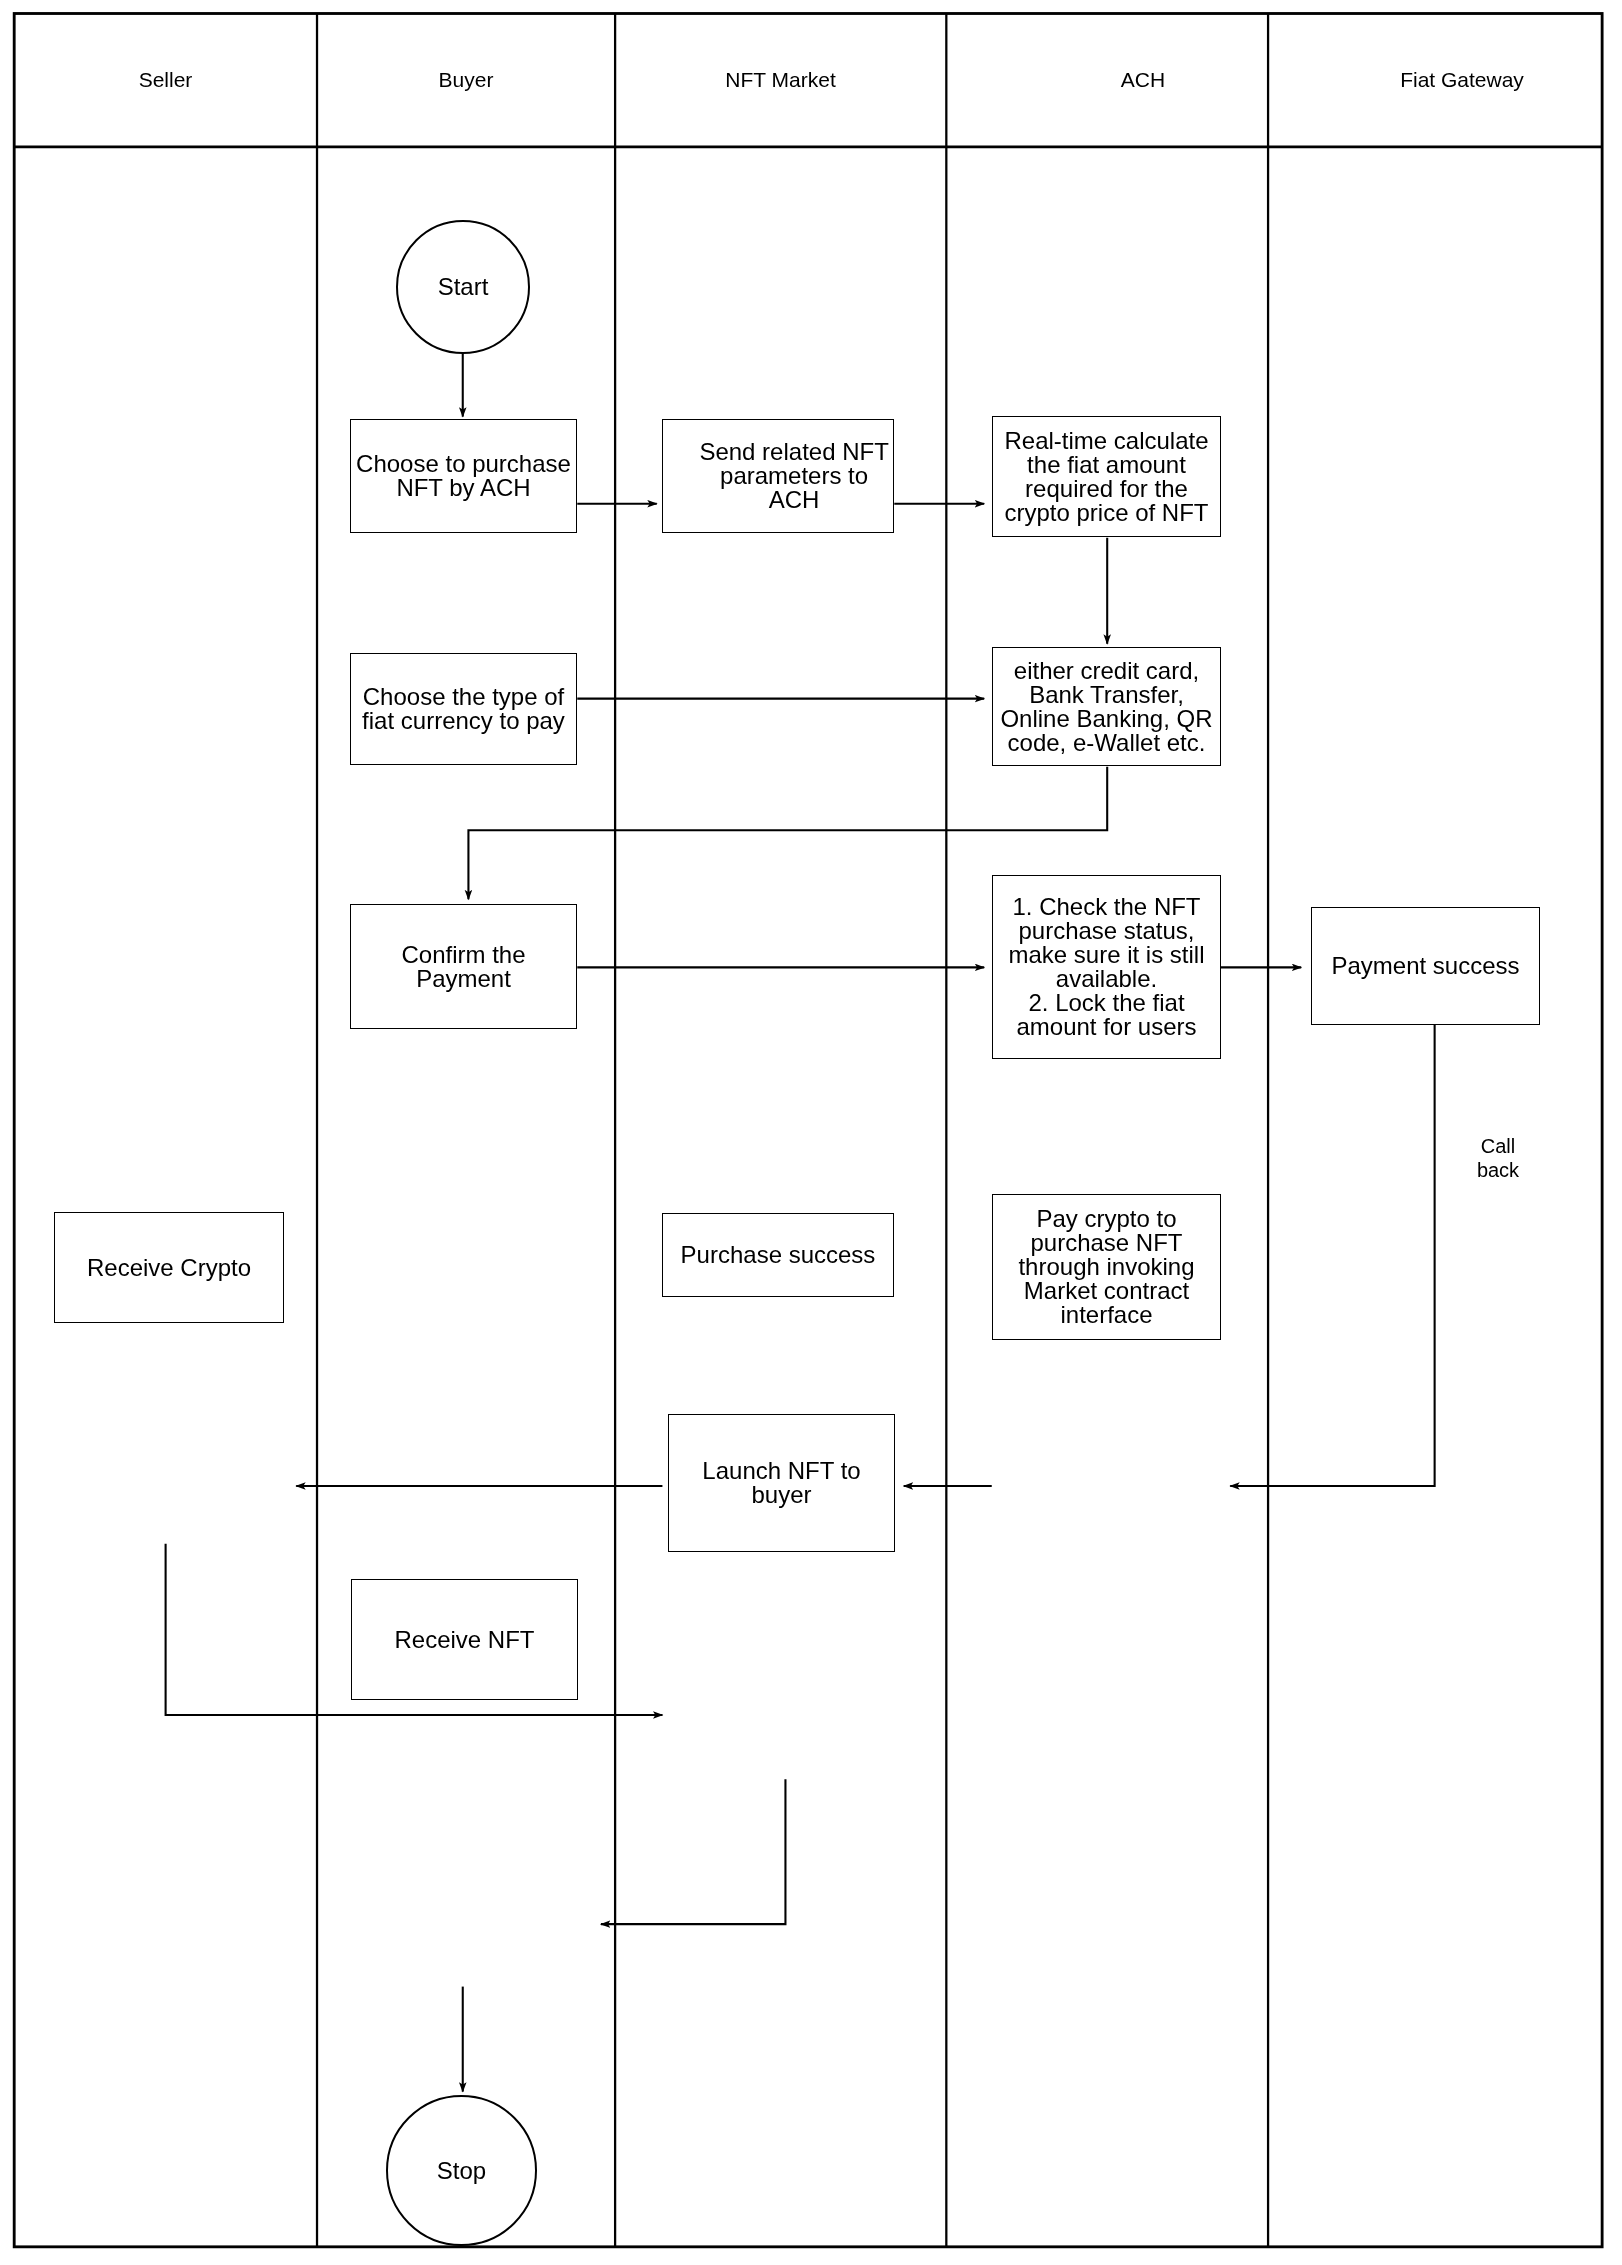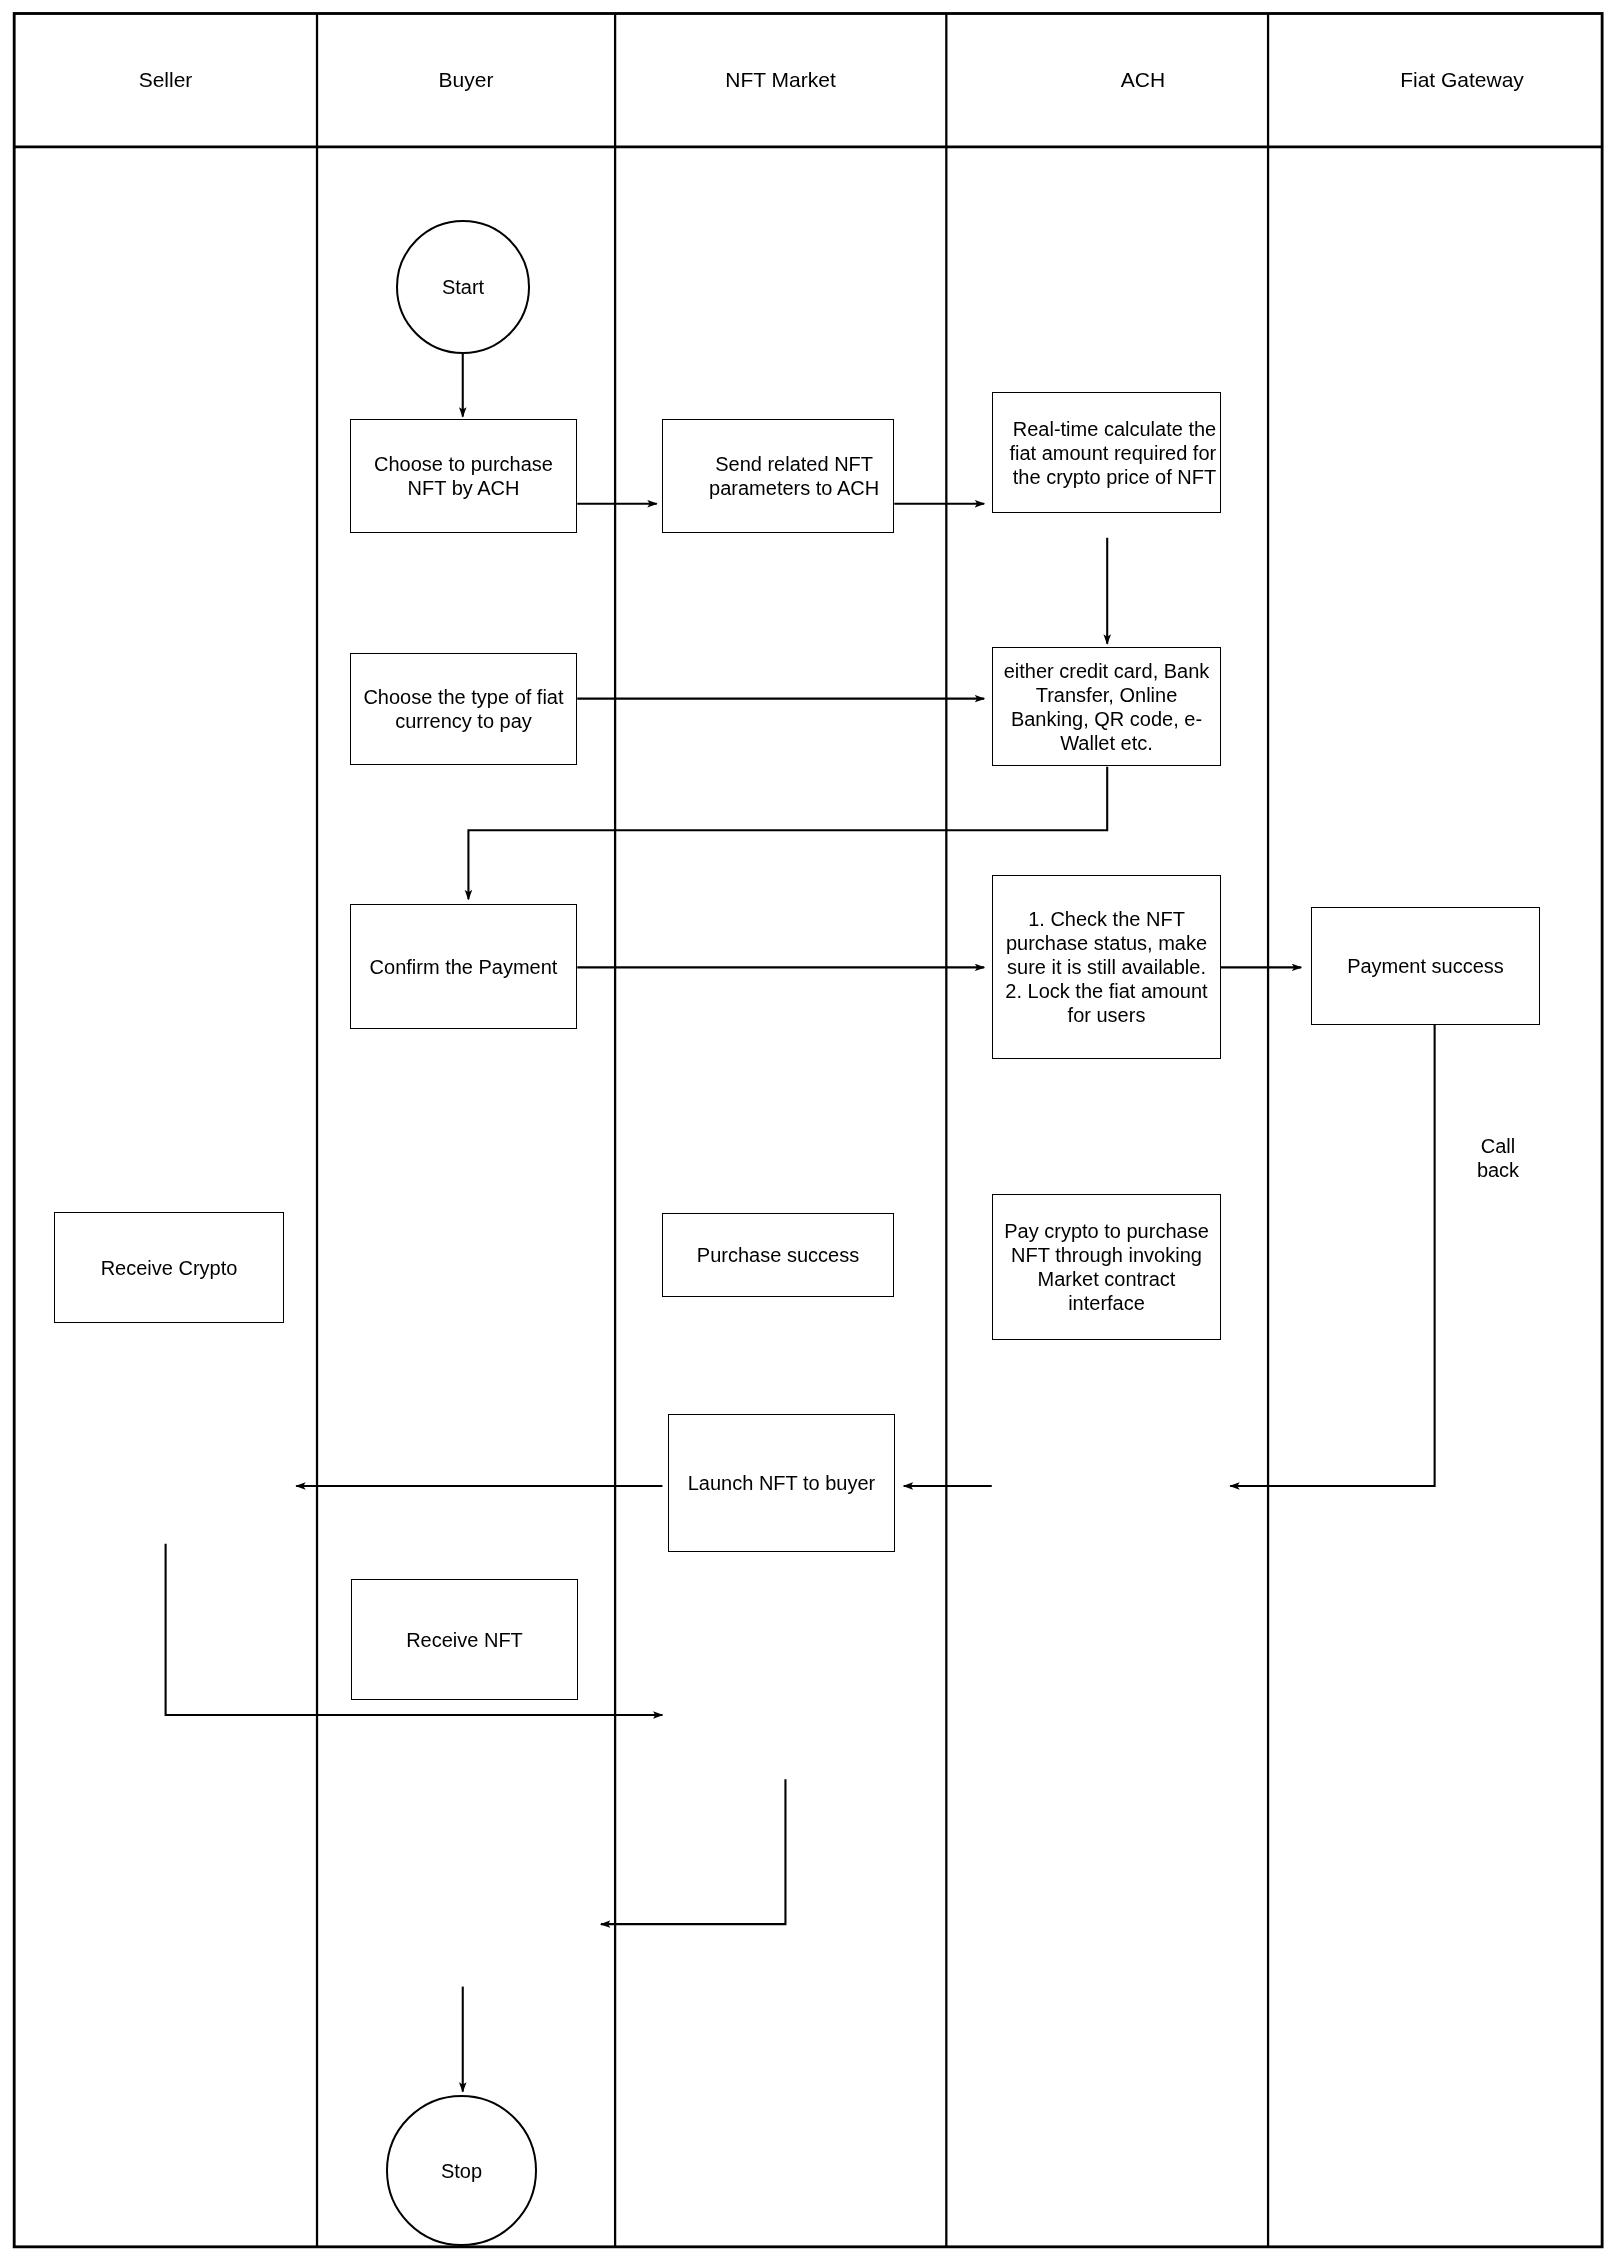--- a/index.html
+++ b/index.html
@@ -35,21 +35,21 @@
   }
   .node {
     position: absolute;
     box-sizing: border-box;
     border: 1.5px solid #000000;
     background: #ffffff;
     display: flex;
     align-items: center;
     justify-content: center;
     text-align: center;
-    font-size: 20px;
+    font-size: 24px;
     line-height: 24px;
     color: #000000;
     padding: 1.9px 3.8px;
   }
   .node.terminal {
     border-radius: 50%;
     border-width: 2.3px;
   }
   .edge-label {
     position: absolute;
@@ -120,21 +120,21 @@
   <div class="lane-header-label" style="left:615px; top:68px; width:331px;">NFT Market</div>
   <div class="lane-header-label" style="left:946px;top:68px; width:322px;margin-left:36px;">ACH</div>
   <div class="lane-header-label" style="left:1268px;top:68px; width:388px;">Fiat Gateway</div>
 
   <div class="node terminal" style="left:396px; top:220px; width:134px; height:134px;">Start</div>
 
   <div class="node" style="left:350px; top:419px; width:227px; height:114px;">Choose to purchase NFT by ACH</div>
 
   <div class="node" style="left:662px; top:419px; width:232px; height:114px;padding-left:36px;">Send related NFT parameters to ACH</div>
 
-  <div class="node" style="left:992px; top:392px; width:229px; height:121px;text-align:right;">Real-time calculate the fiat amount required for the crypto price of NFT</div>
+  <div class="node" style="left:992px; top:416px; width:229px; height:121px;">Real-time calculate the fiat amount required for the crypto price of NFT</div>
 
   <div class="node" style="left:350px; top:653px; width:227px; height:112px;">Choose the type of fiat currency to pay</div>
 
   <div class="node" style="left:992px; top:647px; width:229px; height:119px;">either credit card, Bank Transfer, Online Banking, QR code, e-Wallet etc.</div>
 
   <div class="node" style="left:350px; top:904px; width:227px; height:125px;">Confirm the Payment</div>
 
   <div class="node" style="left:992px; top:875px; width:229px; height:184px; white-space:pre-line;">1. Check the NFT purchase status, make sure it is still available.
 2. Lock the fiat amount for users</div>
 

